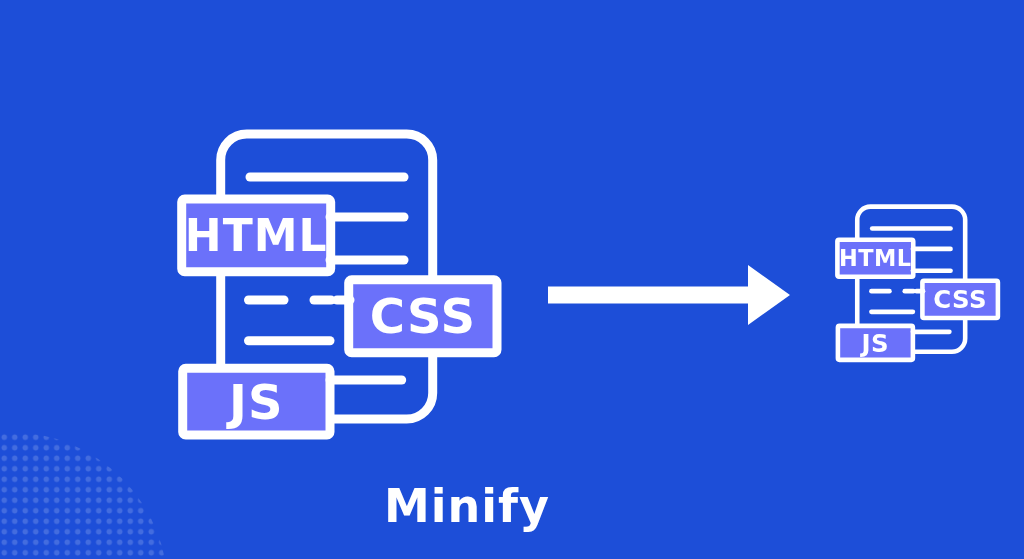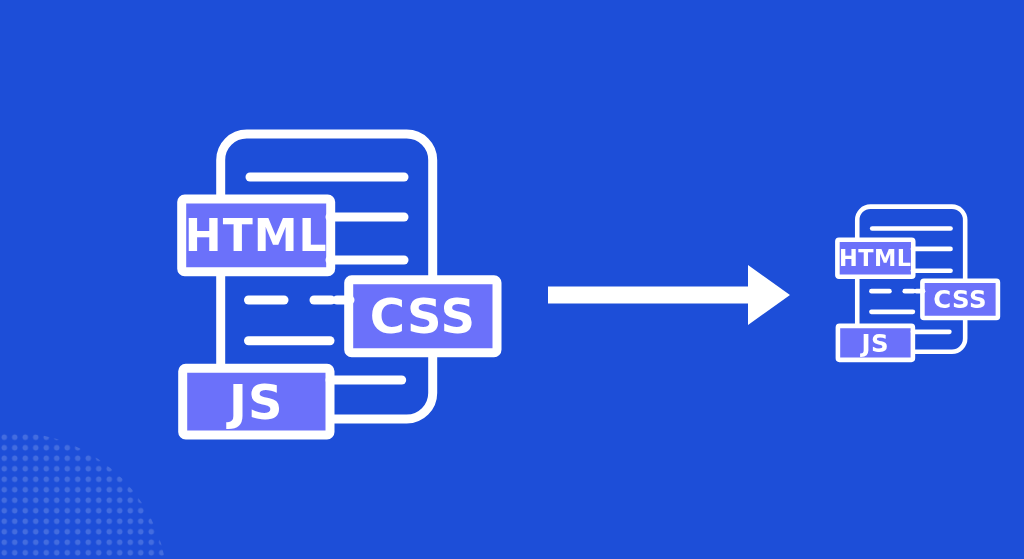--- a/index.html
+++ b/index.html
@@ -89,14 +89,15 @@
     <line class="stroke" x1="153" y1="92" x2="227" y2="92"></line>
     <line class="stroke" x1="153" y1="135" x2="227" y2="135"></line>
     <line class="stroke" x1="160" y1="175" x2="173" y2="175"></line>
     <line class="stroke" x1="153" y1="255" x2="224.7" y2="255"></line>
 
     <text class="labeltext" x="79.2" y="126" font-size="44">HTML</text>
     <text class="labeltext" x="245.9" y="208" font-size="48">CSS</text>
     <text class="labeltext" x="79.3" y="294" font-size="48">JS</text>
   </svg>
 
+  <div class="caption">Minify</div>
 
 </div>
 
 </body></html>

